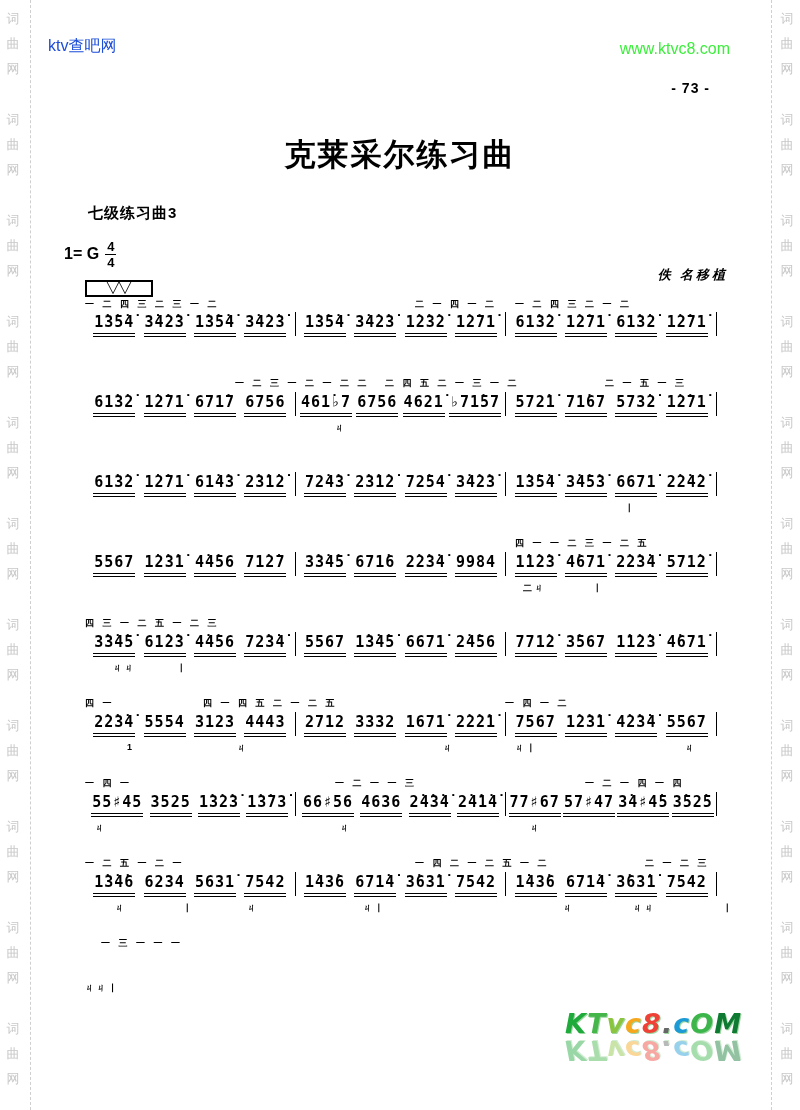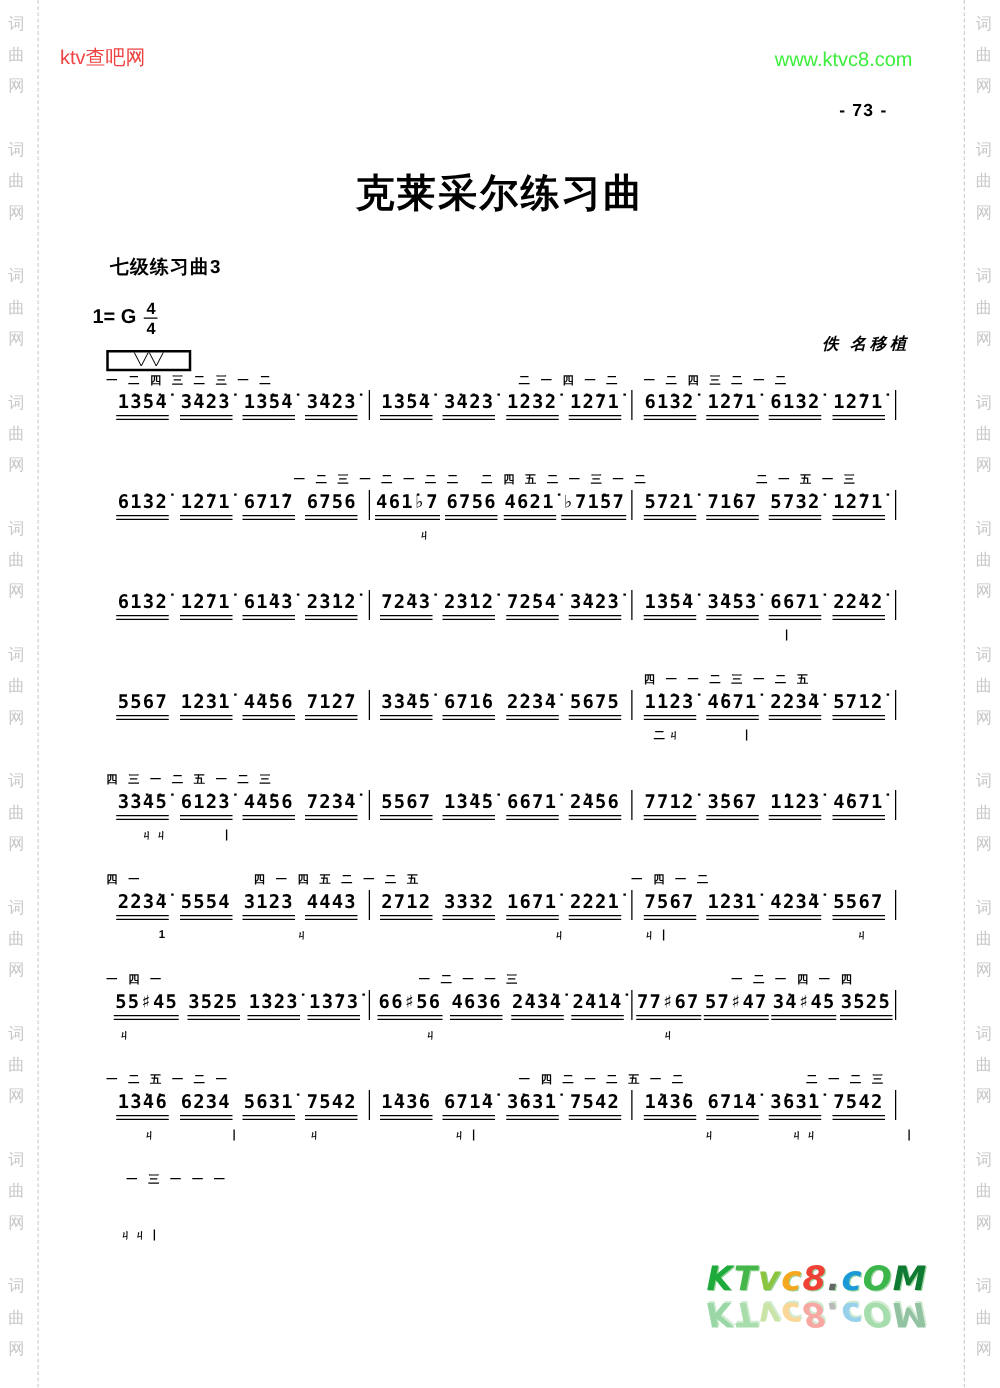--- a/index.html
+++ b/index.html
@@ -18,32 +18,32 @@
   .dash-line.left{left:30px;}
   .dash-line.right{left:771px;}
   
   .site-left{position:absolute;left:48px;top:36px;font-size:16px;color:#ff3a3a;}
   .site-right{position:absolute;right:70px;top:40px;font-size:16px;color:#3dee3d;}
   .page-num{position:absolute;right:90px;top:80px;font-size:14px;font-weight:bold;letter-spacing:1px;}
   
   .title{position:absolute;left:0;right:0;top:134px;text-align:center;
     font-size:31px;font-weight:bold;letter-spacing:2px;font-family:"Liberation Sans",sans-serif;}
   .subtitle{position:absolute;left:88px;top:204px;font-size:15px;font-weight:bold;letter-spacing:1px;}
-  .keysig{position:absolute;left:74px;top:240px;font-size:16px;font-weight:bold;}
+  .keysig{position:absolute;left:64px;top:240px;font-size:16px;font-weight:bold;}
   .timesig{display:inline-block;vertical-align:middle;text-align:center;line-height:1;
     font-weight:bold;font-size:13px;margin-left:6px;}
   .timesig .tt{display:block;border-bottom:1px solid #000;padding:0 2px 1px;}
   .timesig .tb{display:block;padding-top:1px;}
   .credit{position:absolute;right:72px;top:266px;font-size:13px;font-weight:bold;
     font-style:italic;letter-spacing:3px;font-family:"Liberation Serif",serif;}
   
   .score{position:absolute;left:85px;top:278px;width:632px;}
   .line{position:relative;height:80px;}
   .line.tall{height:86px;}
-  .line .notes{position:absolute;top:28px;left:0;right:0;display:flex;align-items:flex-start;}
+  .line .notes{position:absolute;top:28px;left:0;right:0;display:flex;align-items:center;}
   .line.tall .notes{top:34px;}
   .meas{flex:1;display:flex;justify-content:space-evenly;align-items:flex-end;}
   .notes.compact{right:auto;}
   .notes.compact .meas{flex:0 0 auto;}
   .notes.compact .grp{margin-right:10px;}
   .grp{font-family:"DejaVu Sans Mono",monospace;font-weight:bold;font-size:15px;
     letter-spacing:1px;border-bottom:4px double #000;padding:0 1px 2px;white-space:nowrap;}
   .grp.plain{border-bottom:none;}
   .barwrap{display:flex;gap:2px;align-items:flex-end;}
   .bar{width:1px;height:24px;background:#000;margin-bottom:1px;}
@@ -173,21 +173,21 @@
     </div>
     <div class="wm-group">
       <div>词</div>
       <div>曲</div>
       <div>网</div>
     </div>
   </div>
 <div class="dash-line left"></div>
 <div class="dash-line right"></div>
 
-<div class="site-left" style="color: #ef4444;">ktv查吧网</div>
+<div class="site-left" style="color: #1d4ed8;">ktv查吧网</div>
 <div class="site-right" style="color: rgb(61, 238, 61);">www.ktvc8.com</div>
 <div class="page-num">- 73 -</div>
 
 <div class="title">克莱采尔练习曲</div>
 <div class="subtitle">七级练习曲3</div>
 <div class="keysig">
   <span>1= G</span><span class="timesig"><span class="tt">4</span><span class="tb">4</span></span>
 </div>
 <div class="credit">佚 名移植</div>
 
@@ -303,21 +303,21 @@
           <span class="grp">4̇4̇56</span>
           <span class="grp">71̇2̇7</span>
         </div>
         <span class="barwrap">
           <span class="bar"></span>
         </span>
         <div class="meas">
           <span class="grp">3̇3̇4̇5̇</span>
           <span class="grp">671̇6</span>
           <span class="grp">2̇2̇3̇4̇</span>
-          <span class="grp">5675</span>
+          <span class="grp">9984</span>
         </div>
         <span class="barwrap">
           <span class="bar"></span>
         </span>
         <div class="meas">
           <span class="grp">1̇1̇2̇3̇</span>
           <span class="grp">4̇671̇</span>
           <span class="grp">2̇2̇3̇4̇</span>
           <span class="grp">571̇2̇</span>
         </div>
@@ -474,20 +474,20 @@
       <span class="mkb" style="left: 30px;">ㄐ</span>
       <span class="mkb" style="left: 98px;">丨</span>
       <span class="mkb" style="left: 162px;">ㄐ</span>
       <span class="mkb" style="left: 278px;">ㄐ 丨</span>
       <span class="mkb" style="left: 478px;">ㄐ</span>
       <span class="mkb" style="left: 548px;">ㄐ ㄐ</span>
       <span class="mkb" style="left: 638px;">丨</span>
     </div>
     <div class="line">
       <span class="mka" style="left: 16px;">一 三 一 一 一</span>
-      <span class="mkb" style="left: 11px;">ㄐ ㄐ 丨</span>
+      <span class="mkb" style="left: 0;">ㄐ ㄐ 丨</span>
     </div>
   </div>
 
 <div class="logo">
   <div class="logo-row"><span style="color: rgb(31, 170, 60);">K</span><span style="color: rgb(69, 182, 73);">T</span><span style="color: rgb(139, 197, 63);">v</span><span style="color: rgb(245, 167, 29);">c</span><span style="color: rgb(239, 65, 54);">8</span><span style="color: rgb(102, 102, 102);">.</span><span style="color: rgb(27, 154, 214);">c</span><span style="color: rgb(60, 181, 74);">O</span><span style="color: rgb(15, 122, 50);">M</span></div>
   <div class="logo-row logo-reflect"><span style="color: rgb(31, 170, 60);">K</span><span style="color: rgb(69, 182, 73);">T</span><span style="color: rgb(139, 197, 63);">v</span><span style="color: rgb(245, 167, 29);">c</span><span style="color: rgb(239, 65, 54);">8</span><span style="color: rgb(102, 102, 102);">.</span><span style="color: rgb(27, 154, 214);">c</span><span style="color: rgb(60, 181, 74);">O</span><span style="color: rgb(15, 122, 50);">M</span></div>
 </div>
 
 </body></html>

